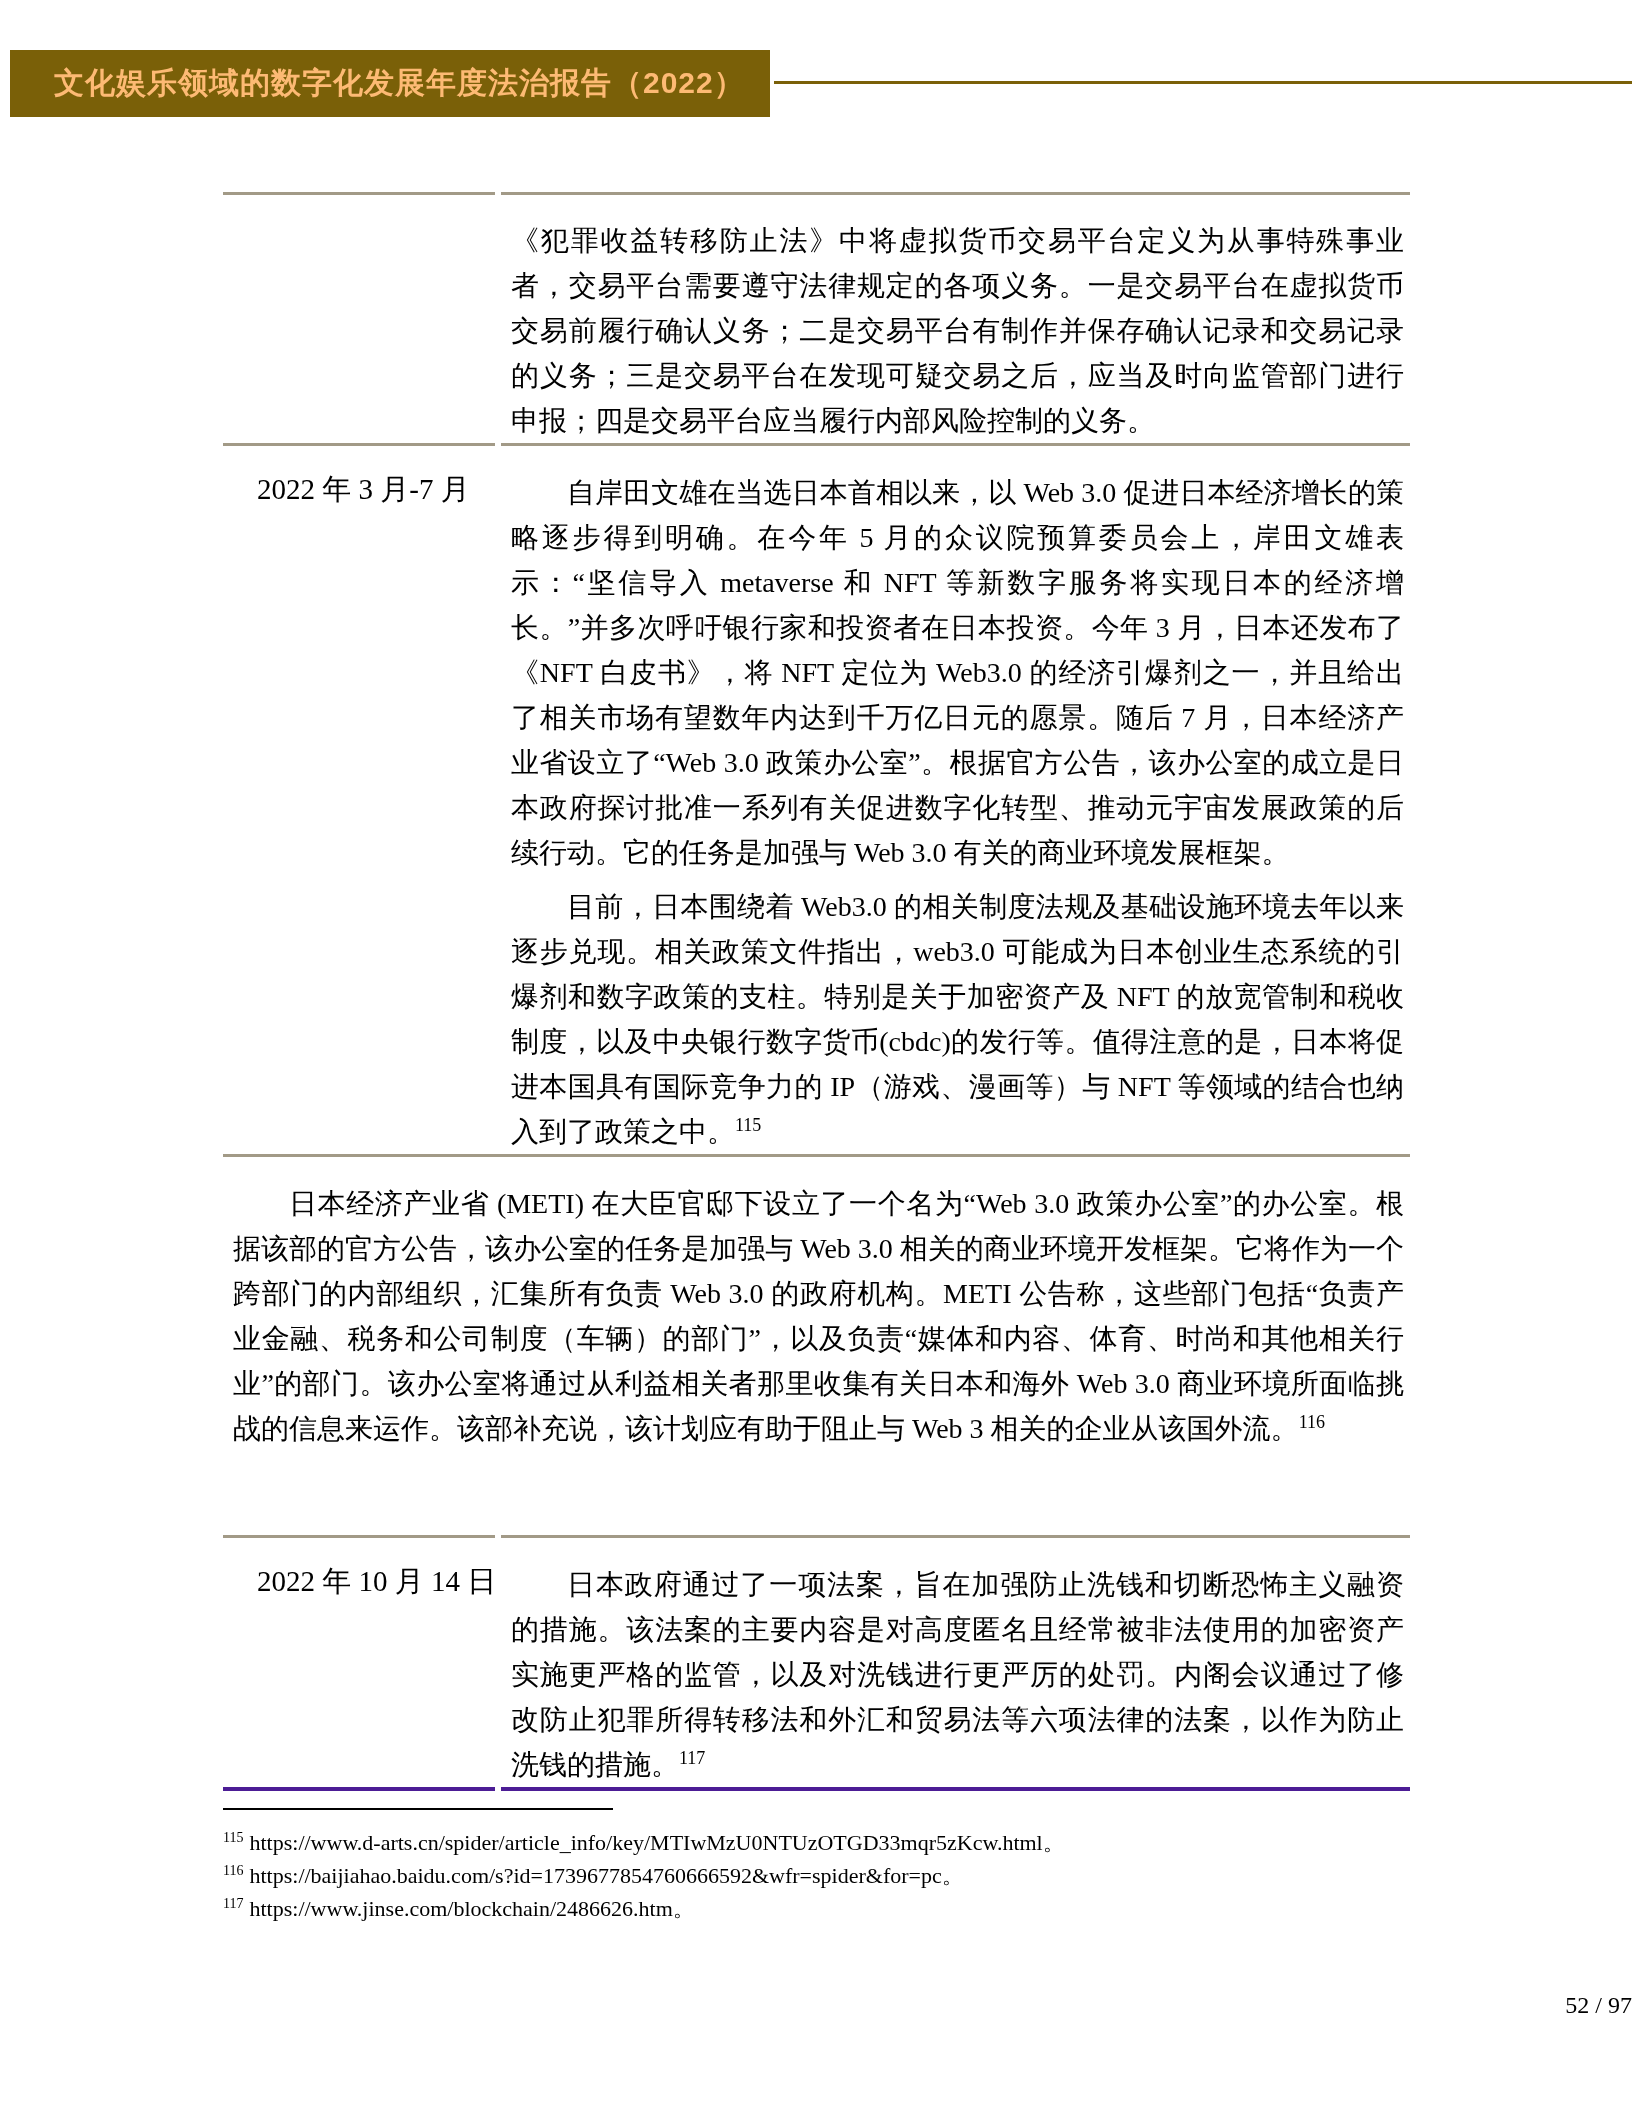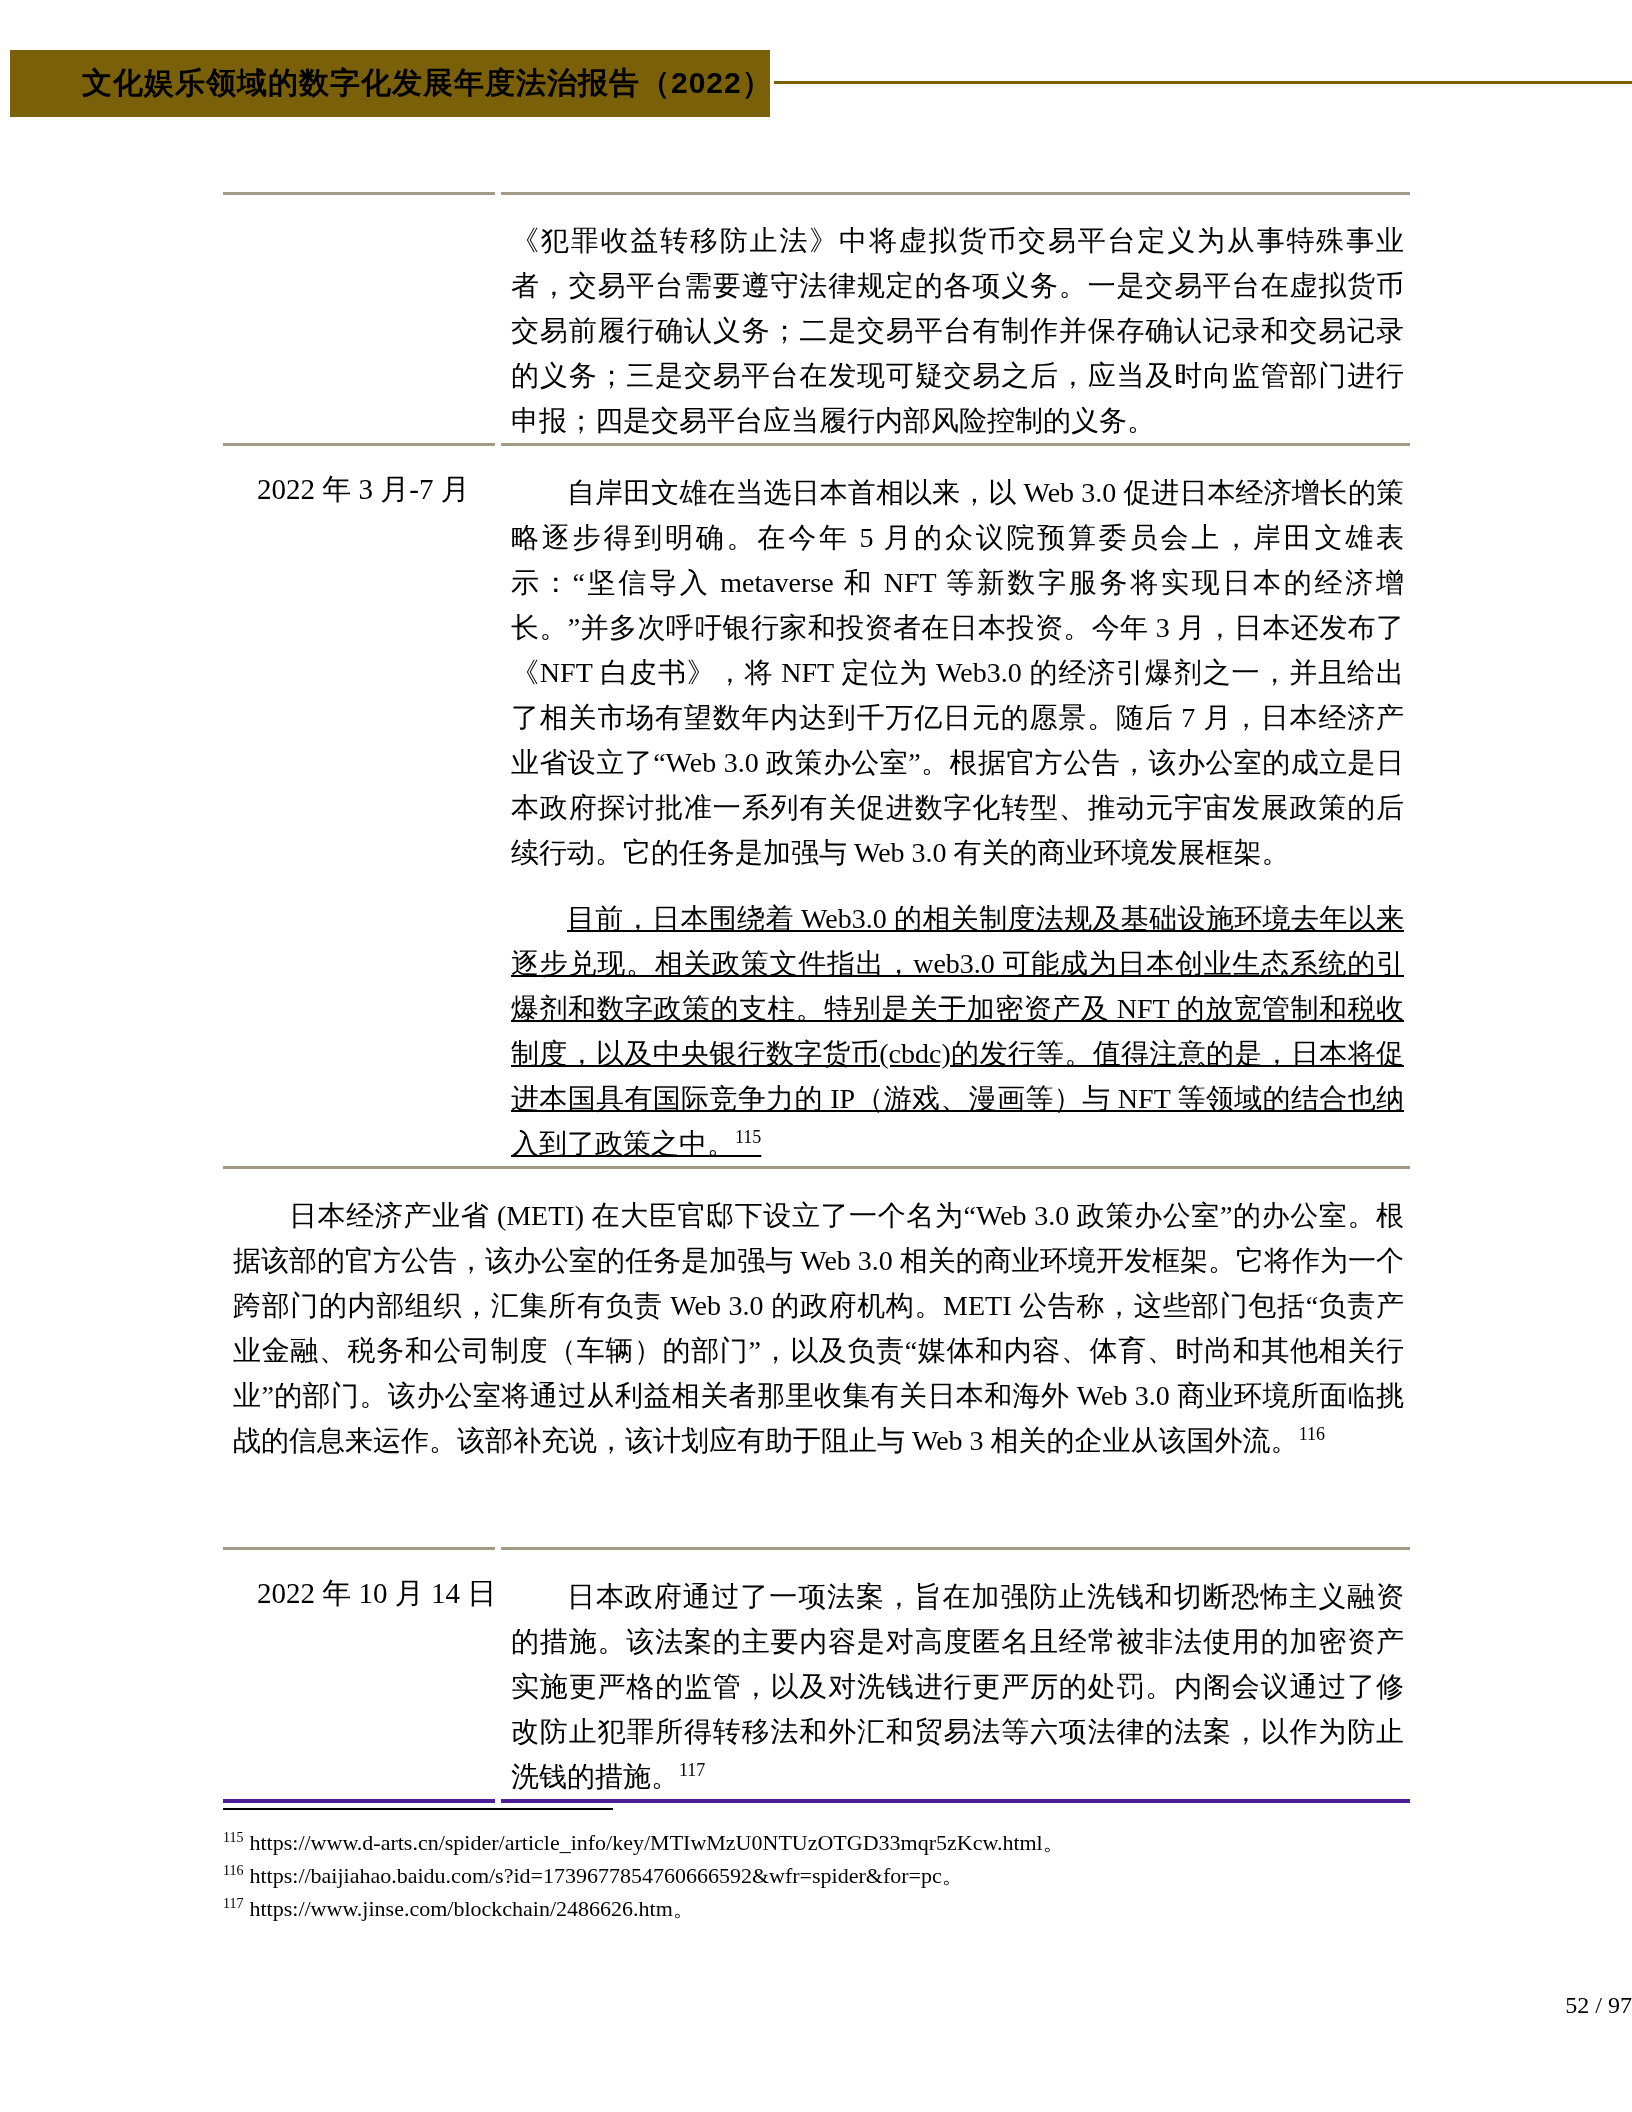--- a/index.html
+++ b/index.html
@@ -18,28 +18,28 @@
   }
   
   .header-bar {
     position: absolute;
     left: 10px;
     top: 50px;
     width: 760px;
     height: 67px;
     background: #7a6008;
     box-sizing: border-box;
-    padding-left: 72px;
+    padding-left: 44px;
     display: flex;
     align-items: center;
     font-family: "Liberation Sans", "DejaVu Sans", sans-serif;
     font-weight: bold;
     font-size: 30px;
     letter-spacing: 1px;
-    color: #000000;
+    color: #fdba74;
     white-space: nowrap;
   }
   .header-rule {
     position: absolute;
     left: 774px;
     top: 81px;
     width: 858px;
     height: 3px;
     background: #7a6008;
   }
@@ -78,21 +78,21 @@
   }
   .row-h1 { min-height: 236px; }
   .row-h2 { min-height: 711px; }
   .row-h3 { min-height: 381px; }
   .row-h4 { min-height: 252px; }
   .row-h1 .cell-text { padding-top: 23px; }
   .cell-text p {
     margin: 0;
     text-indent: 56px;
   }
-  .cell-text p + p { margin-top: 21px; text-decoration: underline; }
+  .cell-text p + p { margin-top: 9px; }
   .cell-text p.no-indent { text-indent: 0; }
   .cell-text sup {
     font-size: 18px;
     line-height: 0;
     vertical-align: super;
   }
   
   .footnotes {
     position: absolute;
     left: 223px;

